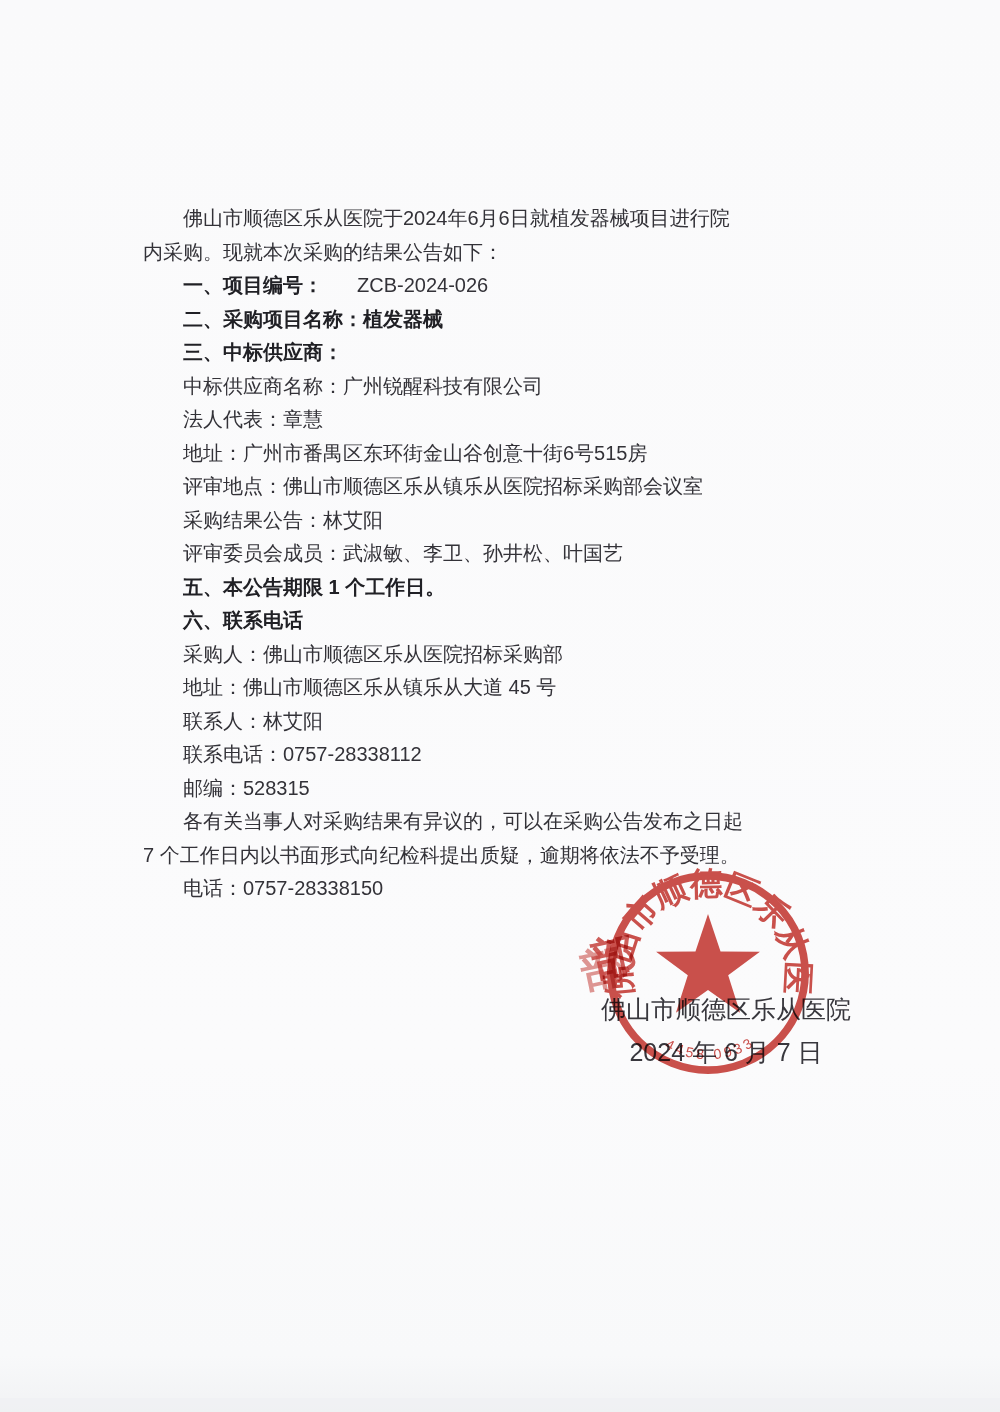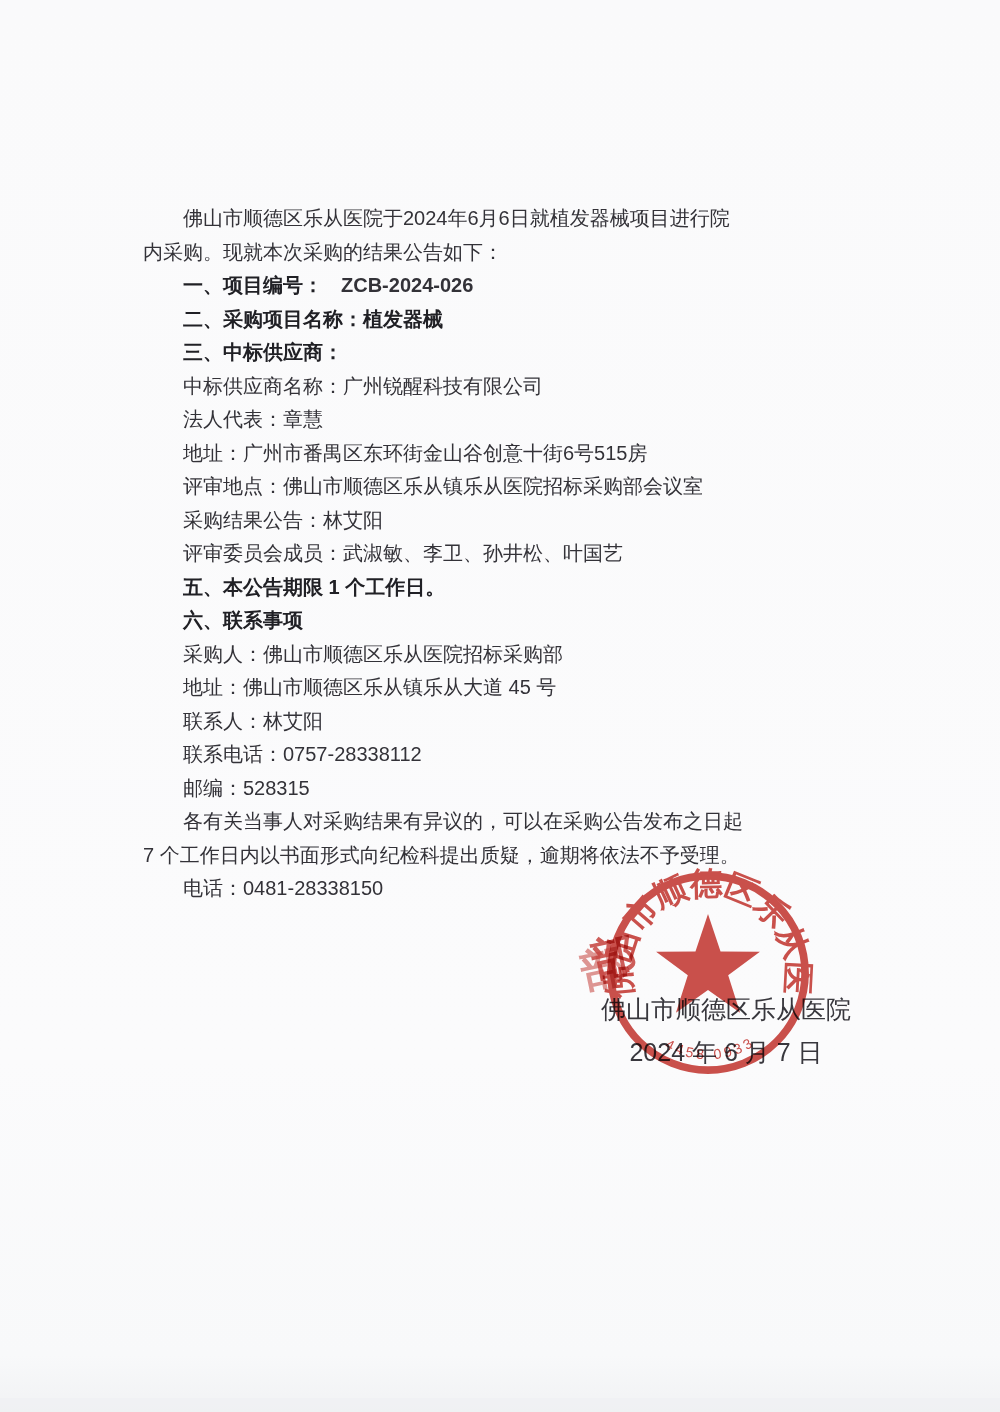--- a/index.html
+++ b/index.html
@@ -29,21 +29,21 @@
   .body-text {
     position: absolute; left: 143px; top: 202px; width: 724px;
     font-size: 20px; color: #333238;
   }
   .line {
     height: 33.5px; line-height: 33.5px;
     white-space: pre;
   }
   .line.indent { padding-left: 40px; }
   .line.bold { font-weight: 700; color: #202025; }
-  .item-value { margin-left: 18px; font-weight: 700; color: #333238; }
+  .item-value { margin-left: 34px; font-weight: 400; color: #333238; }
   .signature-org {
     position: absolute; left: 570px; top: 993px; width: 312px;
     text-align: center; font-size: 25px; color: #38373d; white-space: pre;
   }
   .signature-date {
     position: absolute; left: 570px; top: 1036px; width: 312px;
     text-align: center; font-size: 25px; color: #38373d; white-space: pre;
   }
   .seal {
     position: absolute; left: 588px; top: 853px; width: 240px; height: 240px;
@@ -72,30 +72,30 @@
 
     <div class="line indent bold">二、采购项目名称：植发器械</div>
     <div class="line indent bold">三、中标供应商：</div>
     <div class="line indent">中标供应商名称：广州锐醒科技有限公司</div>
     <div class="line indent">法人代表：章慧</div>
     <div class="line indent">地址：广州市番禺区东环街金山谷创意十街6号515房</div>
     <div class="line indent">评审地点：佛山市顺德区乐从镇乐从医院招标采购部会议室</div>
     <div class="line indent">采购结果公告：林艾阳</div>
     <div class="line indent">评审委员会成员：武淑敏、李卫、孙井松、叶国艺</div>
     <div class="line indent bold">五、本公告期限 1 个工作日。</div>
-    <div class="line indent bold">六、联系事项</div>
+    <div class="line indent bold">六、联系电话</div>
     <div class="line indent">采购人：佛山市顺德区乐从医院招标采购部</div>
     <div class="line indent">地址：佛山市顺德区乐从镇乐从大道 45 号</div>
     <div class="line indent">联系人：林艾阳</div>
     <div class="line indent">联系电话：0757-28338112</div>
     <div class="line indent">邮编：528315</div>
 
     <div class="line indent">各有关当事人对采购结果有异议的，可以在采购公告发布之日起</div>
     <div class="line">7 个工作日内以书面形式向纪检科提出质疑，逾期将依法不予受理。</div>
-    <div class="line indent">电话：0481-28338150</div>
+    <div class="line indent">电话：0757-28338150</div>
   </div>
 
   <div class="signature-org">佛山市顺德区乐从医院</div>
   <div class="signature-date">2024 年 6 月 7 日</div>
 
   <div class="seal-smudge">部</div>
 
   <svg class="seal" viewBox="0 0 220 220" xmlns="http://www.w3.org/2000/svg">
     <defs>
       <path id="ringPath" d="M 43.2 137 A 72 72 0 1 1 176.8 137" fill="none"></path>

